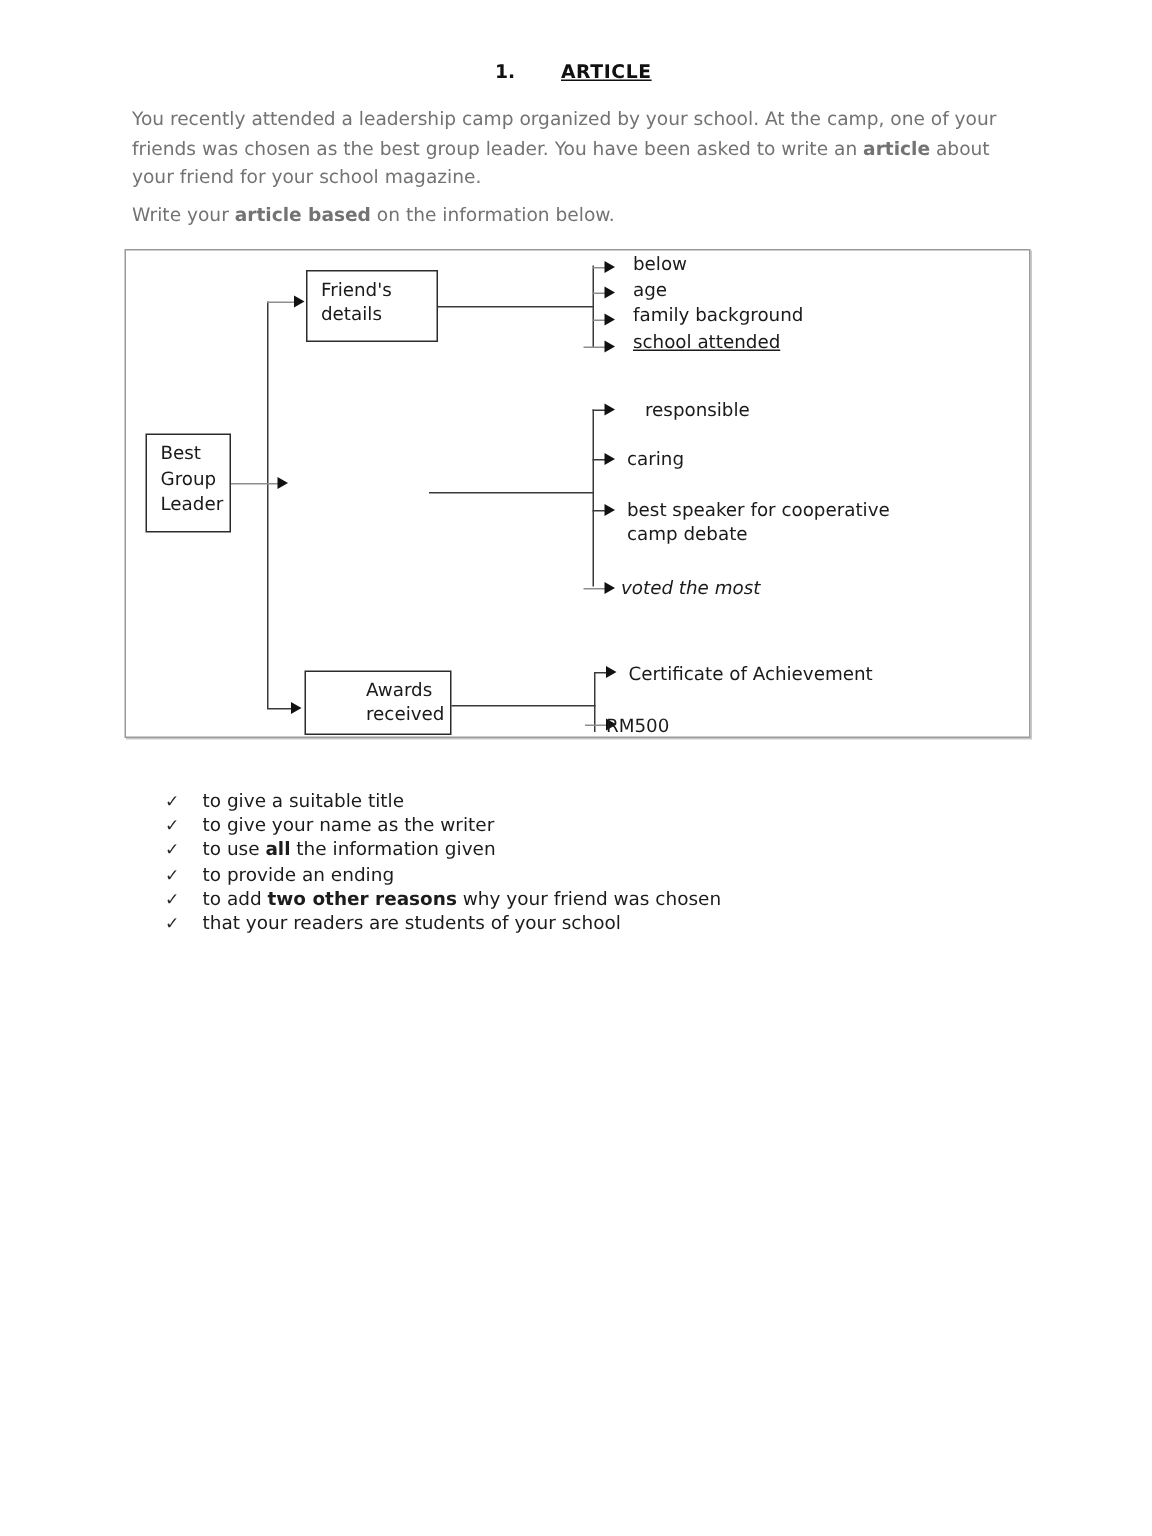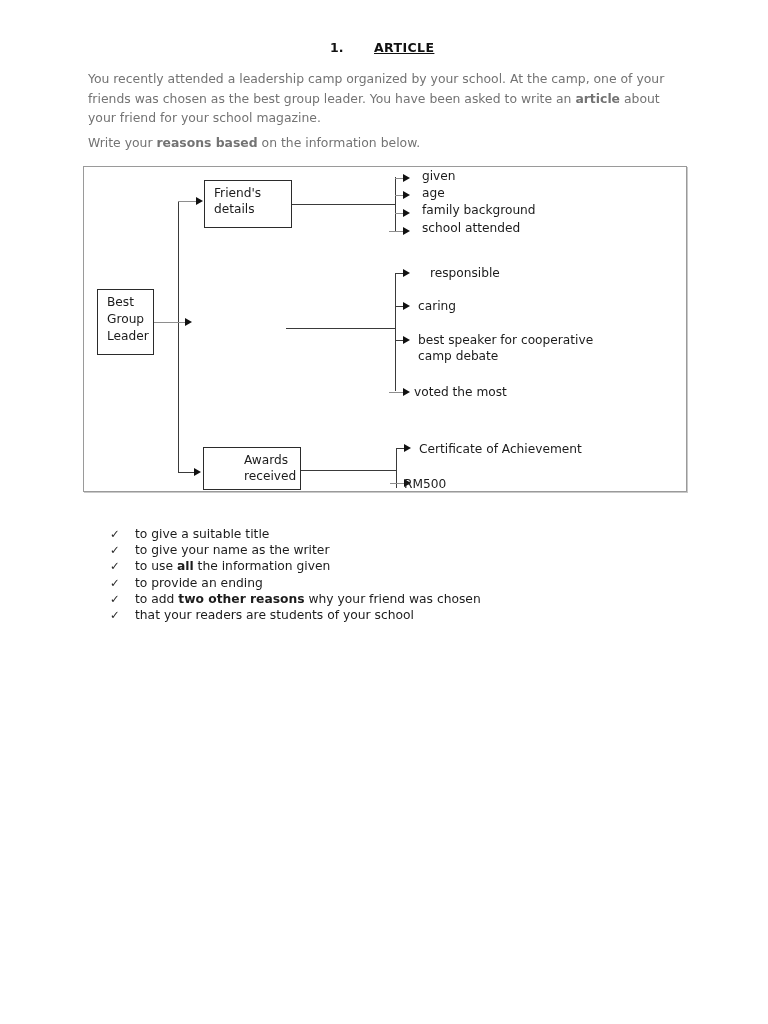--- a/index.html
+++ b/index.html
@@ -121,21 +121,21 @@
 </head>
 <body>
 
 <div class="page">
 
   <div class="heading-row">
     <span class="heading-num">1.</span><span class="heading-title">ARTICLE</span>
   </div>
 
   <div class="para" id="intro-para">You recently attended a leadership camp organized by your school.  At the camp, one of your friends was chosen as the best group leader.  You have been asked to write an <b>article</b> about your friend for your school magazine.</div>
-  <div class="para" id="write-para">Write your <b>reasons based</b> on the information below.</div>
+  <div class="para" id="write-para">Write your <b>article based</b> on the information below.</div>
 
   <div class="frame">
 
     <div class="node" id="node-root">Best Group Leader</div>
     <div class="node" id="node-friend">Friend's
 details</div>
     <div class="node" id="node-awards">Awards
 received</div>
 
     <div class="ln h light" style="left:70px;  top:155px; width:25px;"></div>
@@ -155,42 +155,42 @@
 
     <div class="ln h light" style="left:311px; top:11px; width:9px;"></div>
     <div class="arrow" style="left:319px; top:7px;"></div>
     <div class="ln h light" style="left:311px; top:28px; width:9px;"></div>
     <div class="arrow" style="left:319px; top:24px;"></div>
     <div class="ln h light" style="left:311px; top:46px; width:9px;"></div>
     <div class="arrow" style="left:319px; top:42px;"></div>
     <div class="ln h light" style="left:305px; top:64px; width:15px;"></div>
     <div class="arrow" style="left:319px; top:60px;"></div>
 
-    <div class="leaf" style="left:338px; top:1px;">given</div>
+    <div class="leaf" style="left:338px; top:1px;">below</div>
     <div class="leaf" style="left:338px; top:18px;">age</div>
     <div class="leaf" style="left:338px; top:35px;">family background</div>
-    <div class="leaf" style="left:338px; top:53px;">school attended</div>
+    <div class="leaf" style="left:338px; top:53px;text-decoration:underline;">school attended</div>
 
     <div class="ln h" style="left:202px; top:161px; width:110px;"></div>
     <div class="ln v" style="left:311px; top:106px; height:118px;"></div>
 
     <div class="ln h" style="left:311px; top:106px; width:9px;"></div>
     <div class="arrow" style="left:319px; top:102px;"></div>
     <div class="ln h" style="left:311px; top:139px; width:9px;"></div>
     <div class="arrow" style="left:319px; top:135px;"></div>
     <div class="ln h" style="left:311px; top:173px; width:9px;"></div>
     <div class="arrow" style="left:319px; top:169px;"></div>
     <div class="ln h light" style="left:305px; top:225px; width:15px;"></div>
     <div class="arrow" style="left:319px; top:221px;"></div>
 
     <div class="leaf" style="left:346px; top:98px;">responsible</div>
     <div class="leaf" style="left:334px; top:131px;">caring</div>
     <div class="leaf" style="left:334px; top:165px;">best speaker for cooperative
 camp debate</div>
-    <div class="leaf" style="left:330px; top:217px;">voted the most</div>
+    <div class="leaf" style="left:330px; top:217px;font-style:italic;">voted the most</div>
 
     <div class="ln h" style="left:217px; top:303px; width:96px;"></div>
     <div class="ln v" style="left:312px; top:281px; height:40px;"></div>
 
     <div class="ln h" style="left:312px; top:281px; width:9px;"></div>
     <div class="arrow" style="left:320px; top:277px;"></div>
     <div class="ln h light" style="left:306px; top:316px; width:15px;"></div>
     <div class="arrow" style="left:320px; top:312px;"></div>
 
     <div class="leaf" style="left:335px; top:274px;">Certificate of Achievement</div>

